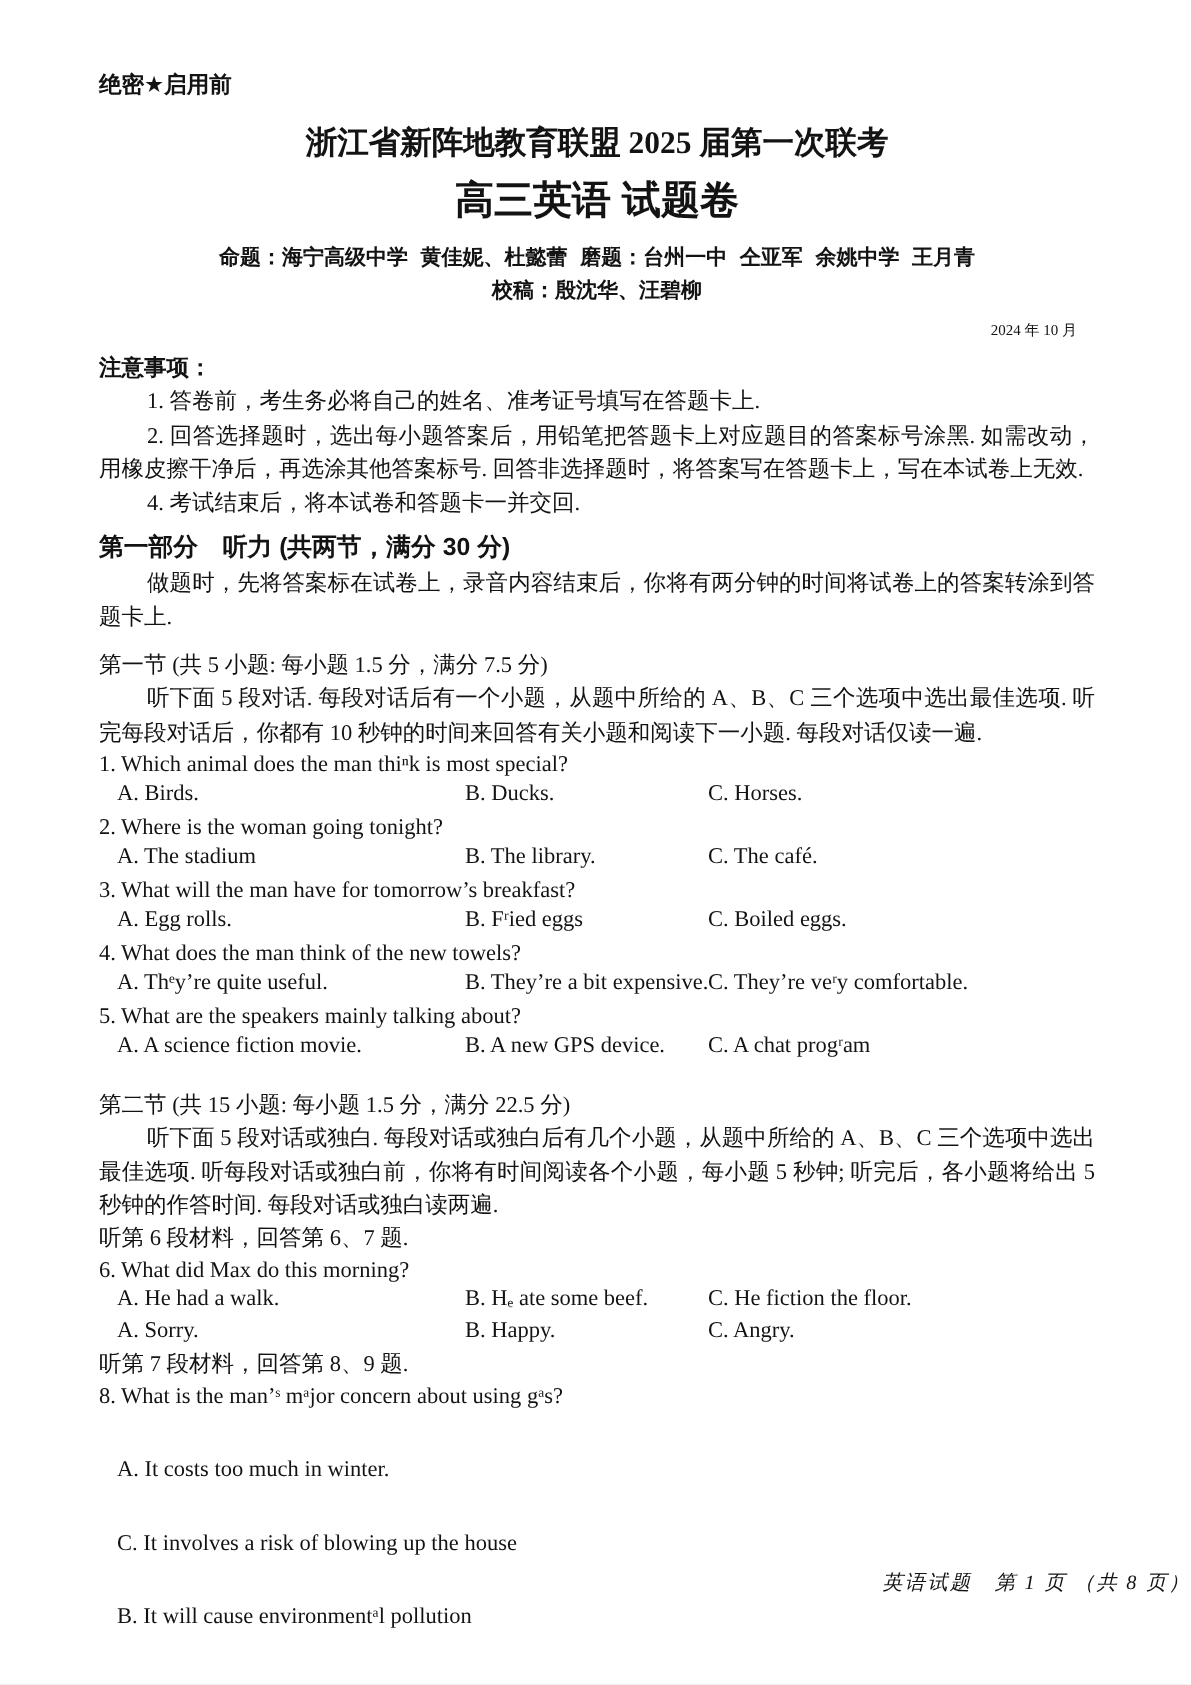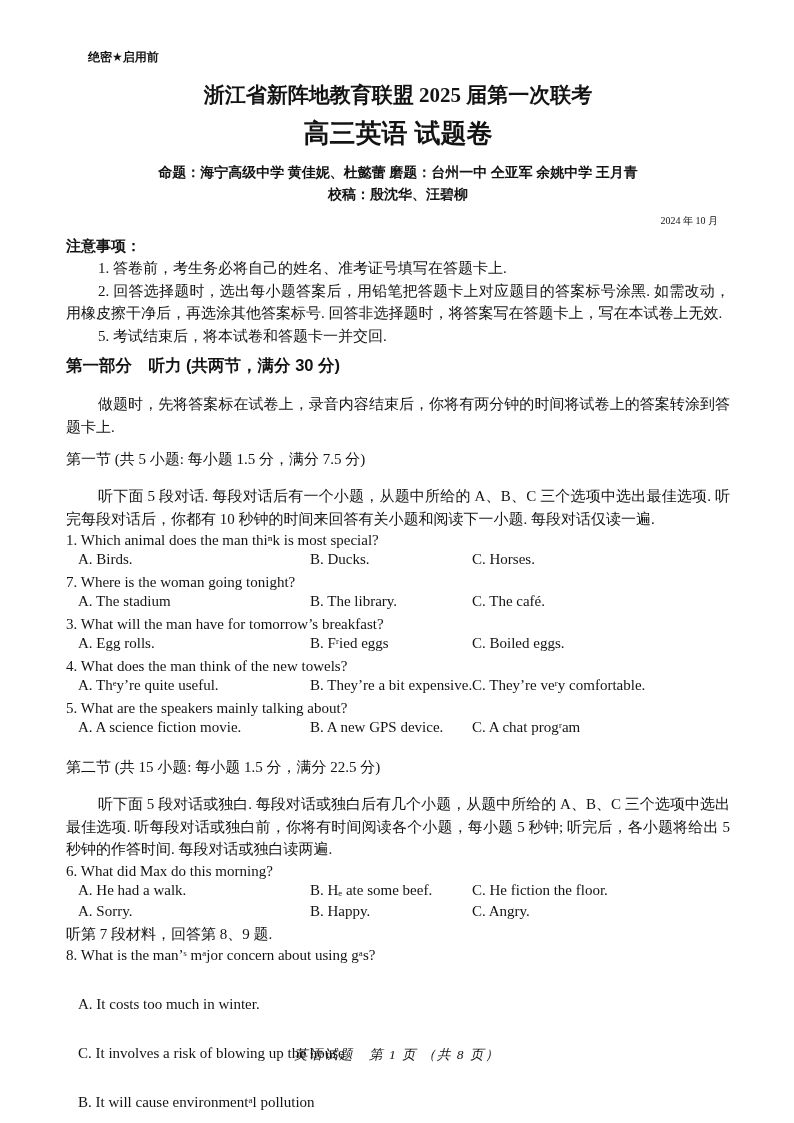--- a/index.html
+++ b/index.html
@@ -6,64 +6,64 @@
   html, body { background: #e8e8e8; }
   .page {
     width: 794px; height: 1123px; background: #ffffff; color: #131313;
     position: relative; margin: 0 auto; overflow: hidden;
     font-family: "Liberation Serif", "DejaVu Serif", serif;
   }
   .content { padding: 48px 64px 0 66px; }
 
   .secret {
     font-family: "Liberation Sans", "DejaVu Sans", sans-serif;
-    font-weight: bold; font-size: 12px; line-height: 18px; margin-left: 22px;
+    font-weight: bold; font-size: 15px; line-height: 18px;
   }
   .title1 {
     text-align: center; font-size: 21px; font-weight: bold;
     margin-top: 14px; line-height: 30px;
     font-family: "Liberation Serif", "DejaVu Serif", serif;
   }
   .title2 {
     text-align: center; font-size: 26px; font-weight: bold;
     margin-top: 6px; line-height: 34px;
     font-family: "Liberation Sans", "DejaVu Sans", sans-serif;
   }
   .meta {
     text-align: center; font-weight: bold; font-size: 14px; line-height: 22px;
     margin-top: 12px;
-    font-family: Liberation Serif, serif;
+    font-family: Liberation Mono, monospace;
   }
   .date { text-align: right; font-size: 10px; line-height: 22px; margin-top: 4px; padding-right: 12px; }
 
   .notices-h {
     font-family: "Liberation Sans", "DejaVu Sans", sans-serif;
     font-weight: bold; font-size: 15px; line-height: 23px; margin-top: 2px;
   }
   .notice { font-size: 15px; line-height: 22.5px; text-align: justify; text-indent: 32px; }
 
   .part-h {
     font-family: "Liberation Sans", "DejaVu Sans", sans-serif;
     font-weight: bold; font-size: 16.5px; line-height: 25px; margin-top: 6px;
   }
-  .para { font-size: 15px; line-height: 22.5px; text-align: justify; text-indent: 32px; margin-top: 15px; }
+  .para { font-size: 15px; line-height: 22.5px; text-align: justify; text-indent: 32px; }
   .sec-h { font-size: 15px; line-height: 22px; margin-top: 10px; }
   .sec-h.s2h { margin-top: 16px; }
 
   .q { font-size: 15px; line-height: 21px; }
   .opts { position: relative; height: 21px; font-size: 15px; }
   .opt { position: absolute; top: 0; white-space: nowrap; }
   .opt.a { left: 12px; }
   .opt.b { left: 244px; }
   .opt.c { left: 406px; }
   .choice { padding-left: 12px; margin-top: 28px; }
 
   .footer {
     position: absolute; top: 1046px; left: 0; right: 0;
-    text-align: center; font-size: 13.5px; font-style: italic;
+    text-align: right; font-size: 13.5px; font-style: italic;
     letter-spacing: 1.5px;
     font-family: "Liberation Serif", "DejaVu Serif", serif;
   }
 </style>
 </head>
 <body>
 
 <div class="page">
   <div class="content">
 
@@ -74,36 +74,36 @@
     <div class="meta">
       <div>命题：海宁高级中学 黄佳妮、杜懿蕾 磨题：台州一中 仝亚军 余姚中学 王月青</div>
       <div>校稿：殷沈华、汪碧柳</div>
     </div>
 
     <div class="date">2024 年 10 月</div>
 
     <div class="notices-h">注意事项：</div>
     <p class="notice">1. 答卷前，考生务必将自己的姓名、准考证号填写在答题卡上.</p>
     <p class="notice">2. 回答选择题时，选出每小题答案后，用铅笔把答题卡上对应题目的答案标号涂黑. 如需改动，用橡皮擦干净后，再选涂其他答案标号. 回答非选择题时，将答案写在答题卡上，写在本试卷上无效.</p>
-    <p class="notice">5. 考试结束后，将本试卷和答题卡一并交回.</p>
+    <p class="notice">4. 考试结束后，将本试卷和答题卡一并交回.</p>
 
     <div class="part-h">第一部分　听力 (共两节，满分 30 分)</div>
     <p class="para">做题时，先将答案标在试卷上，录音内容结束后，你将有两分钟的时间将试卷上的答案转涂到答题卡上.</p>
 
     <div class="sec-h">第一节 (共 5 小题: 每小题 1.5 分，满分 7.5 分)</div>
     <p class="para">听下面 5 段对话. 每段对话后有一个小题，从题中所给的 A、B、C 三个选项中选出最佳选项. 听完每段对话后，你都有 10 秒钟的时间来回答有关小题和阅读下一小题. 每段对话仅读一遍.</p>
 
     <div class="qblock">
       <div class="q">1. Which animal does the man thiⁿk is most special?</div>
       <div class="opts">
         <span class="opt a">A. Birds.</span>
         <span class="opt b">B. Ducks.</span>
         <span class="opt c">C. Horses.</span>
       </div>
-      <div class="q">7. Where is the woman going tonight?</div>
+      <div class="q">2. Where is the woman going tonight?</div>
       <div class="opts">
         <span class="opt a">A. The stadium</span>
         <span class="opt b">B. The library.</span>
         <span class="opt c">C. The café.</span>
       </div>
       <div class="q">3. What will the man have for tomorrow’s breakfast?</div>
       <div class="opts">
         <span class="opt a">A. Egg rolls.</span>
         <span class="opt b">B. Fʳied eggs</span>
         <span class="opt c">C. Boiled eggs.</span>
@@ -118,20 +118,21 @@
       <div class="opts">
         <span class="opt a">A. A science fiction movie.</span>
         <span class="opt b">B. A new GPS device.</span>
         <span class="opt c">C. A chat progʳam</span>
       </div>
     </div>
 
     <div class="sec-h s2h">第二节 (共 15 小题: 每小题 1.5 分，满分 22.5 分)</div>
     <p class="para">听下面 5 段对话或独白. 每段对话或独白后有几个小题，从题中所给的 A、B、C 三个选项中选出最佳选项. 听每段对话或独白前，你将有时间阅读各个小题，每小题 5 秒钟; 听完后，各小题将给出 5 秒钟的作答时间. 每段对话或独白读两遍.</p>
 
+    <div class="q">听第 6 段材料，回答第 6、7 题.</div>
 
     <div class="q">6. What did Max do this morning?</div>
     <div class="opts">
       <span class="opt a">A. He had a walk.</span>
       <span class="opt b">B. Hₑ ate some beef.</span>
       <span class="opt c">C. He fiction the floor.</span>
     </div>
     <div class="opts">
       <span class="opt a">A. Sorry.</span>
       <span class="opt b">B. Happy.</span>

